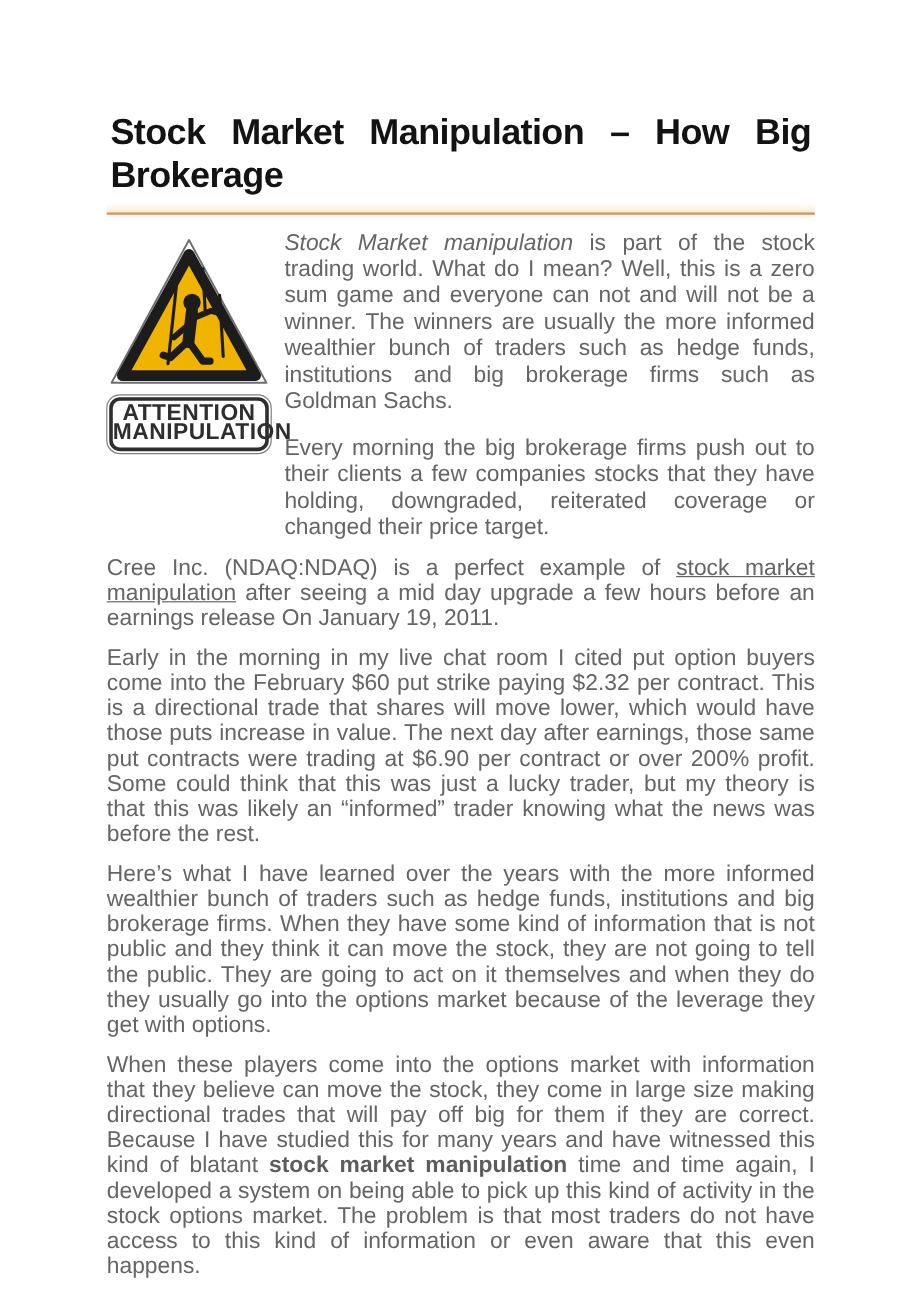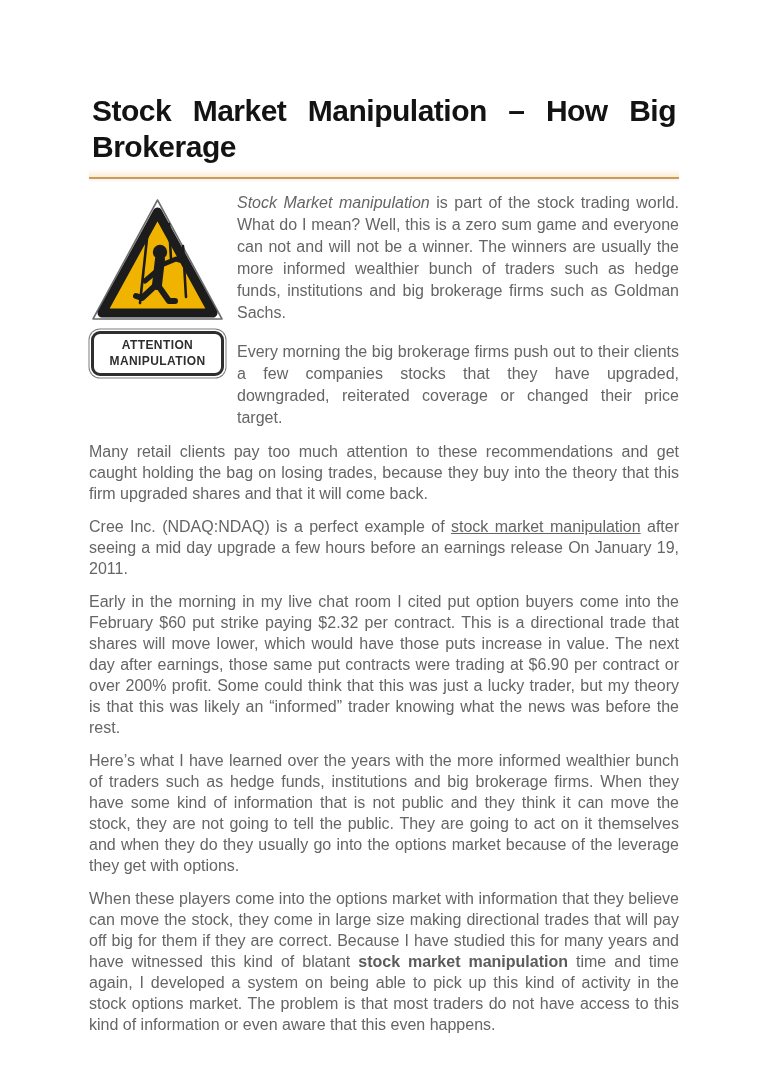--- a/index.html
+++ b/index.html
@@ -44,33 +44,33 @@
   .sign-plate {
     margin: 5px 2px 0 2px;
     border: 3px solid #2e2e2e;
     border-radius: 9px;
     box-shadow: 0 0 0 1.5px #ffffff, 0 0 0 2.5px #7d7d7d;
     background: #ffffff;
     text-align: center;
     padding: 3px 0 4px 0;
     color: #2e2e2e;
     font-weight: bold;
-    font-size: 12px;
+    font-size: 19px;
     line-height: 16px;
     letter-spacing: 0.4px;
   }
   .sign-plate span { display: block; }
   .intro-text {
     flex: 1;
     padding-left: 11px;
   }
   p.body {
     margin: 12px 0 0 0;
     color: #656565;
-    font-size: 16px;
+    font-size: 19px;
     line-height: 21px;
     text-align: justify;
   }
   .intro-text p.body { line-height: 22px; }
   .intro-text p.body:first-child { margin-top: -4px; }
   .intro-text p.body + p.body { margin-top: 17px; }
   .after-intro { margin-top: 24px; }
   .it { font-style: italic; }
   .b  { font-weight: bold; color: #5c5c5c; }
   .ul { text-decoration: underline; }
@@ -107,26 +107,25 @@
         <path d="M68 88 L80 105 L86 105" stroke="#1c1c1c" stroke-width="6" stroke-linecap="round" stroke-linejoin="round" fill="none"></path>
       </svg>
       <div class="sign-plate">
         <span>ATTENTION</span>
         <span>MANIPULATION</span>
       </div>
     </div>
 
     <div class="intro-text">
       <p class="body"><span class="it">Stock Market manipulation</span><span> is part of the stock trading world. What do I mean? Well, this is a zero sum game and everyone can not and will not be a winner. The winners are usually the more informed wealthier bunch of traders such as hedge funds, institutions and big brokerage firms such as Goldman Sachs.</span></p>
-      <p class="body">Every morning the big brokerage firms push out to their clients a few companies stocks that they have upgraded, downgraded, reiterated coverage or changed their price target.</p>
+      <p class="body">Every morning the big brokerage firms push out to their clients a few companies stocks that they have holding, downgraded, reiterated coverage or changed their price target.</p>
     </div>
 
   </div>
 
-  <p class="body after-intro">Many retail clients pay too much attention to these recommendations and get caught holding the bag on losing trades, because they buy into the theory that this firm upgraded shares and that it will come back.</p>
 
 
   <p class="body"><span>Cree Inc. (NDAQ:NDAQ) is a perfect example of </span><span class="ul">stock market manipulation</span><span> after seeing a mid day upgrade a few hours before an earnings release On January 19, 2011.</span></p>
 
   <p class="body">Early in the morning in my live chat room I cited put option buyers come into the February $60 put strike paying $2.32 per contract. This is a directional trade that shares will move lower, which would have those puts increase in value. The next day after earnings, those same put contracts were trading at $6.90 per contract or over 200% profit. Some could think that this was just a lucky trader, but my theory is that this was likely an “informed” trader knowing what the news was before the rest.</p>
 
   <p class="body">Here’s what I have learned over the years with the more informed wealthier bunch of traders such as hedge funds, institutions and big brokerage firms. When they have some kind of information that is not public and they think it can move the stock, they are not going to tell the public. They are going to act on it themselves and when they do they usually go into the options market because of the leverage they get with options.</p>
 
   <p class="body"><span>When these players come into the options market with information that they believe can move the stock, they come in large size making directional trades that will pay off big for them if they are correct. Because I have studied this for many years and have witnessed this kind of blatant </span><span class="b">stock market manipulation</span><span> time and time again, I developed a system on being able to pick up this kind of activity in the stock options market. The problem is that most traders do not have access to this kind of information or even aware that this even happens.</span></p>
 

